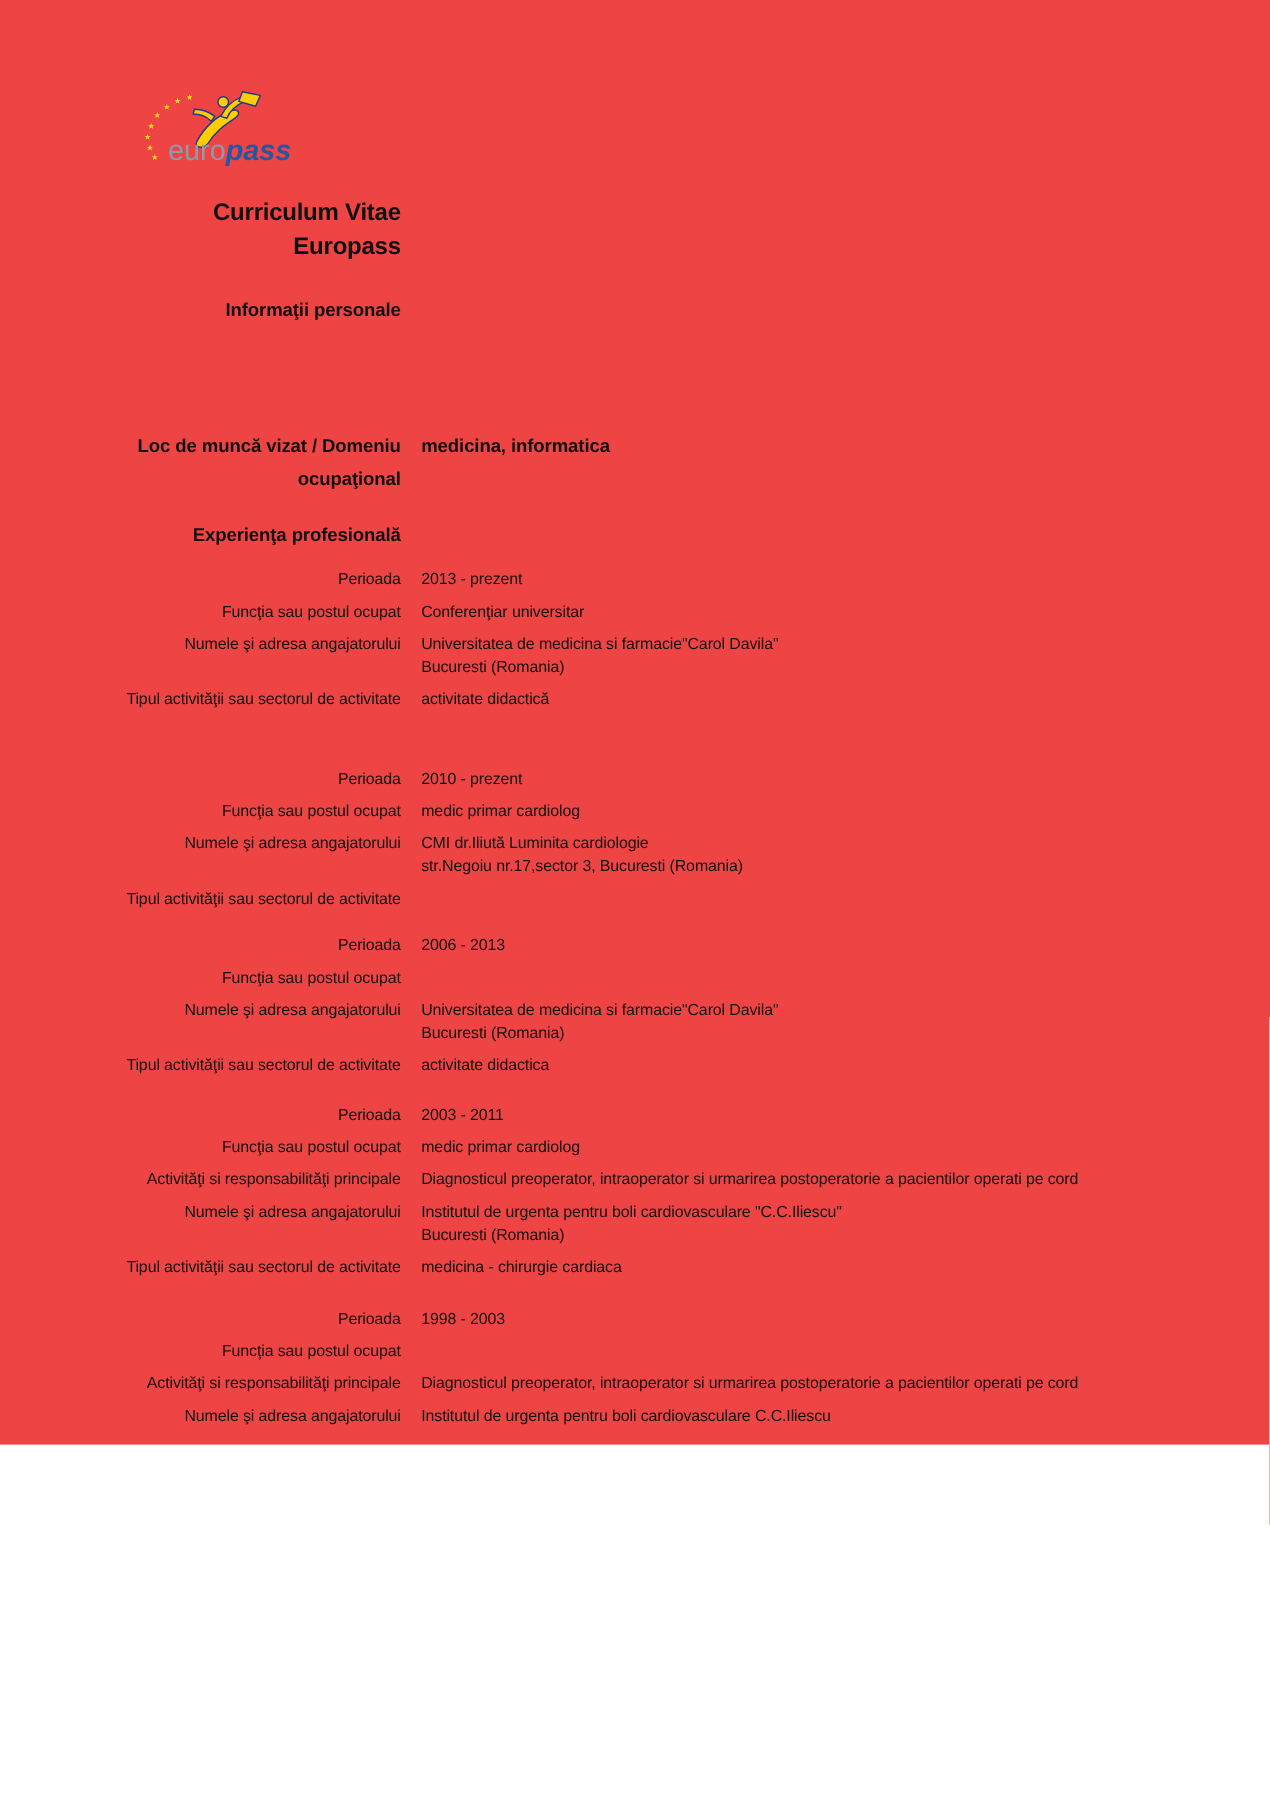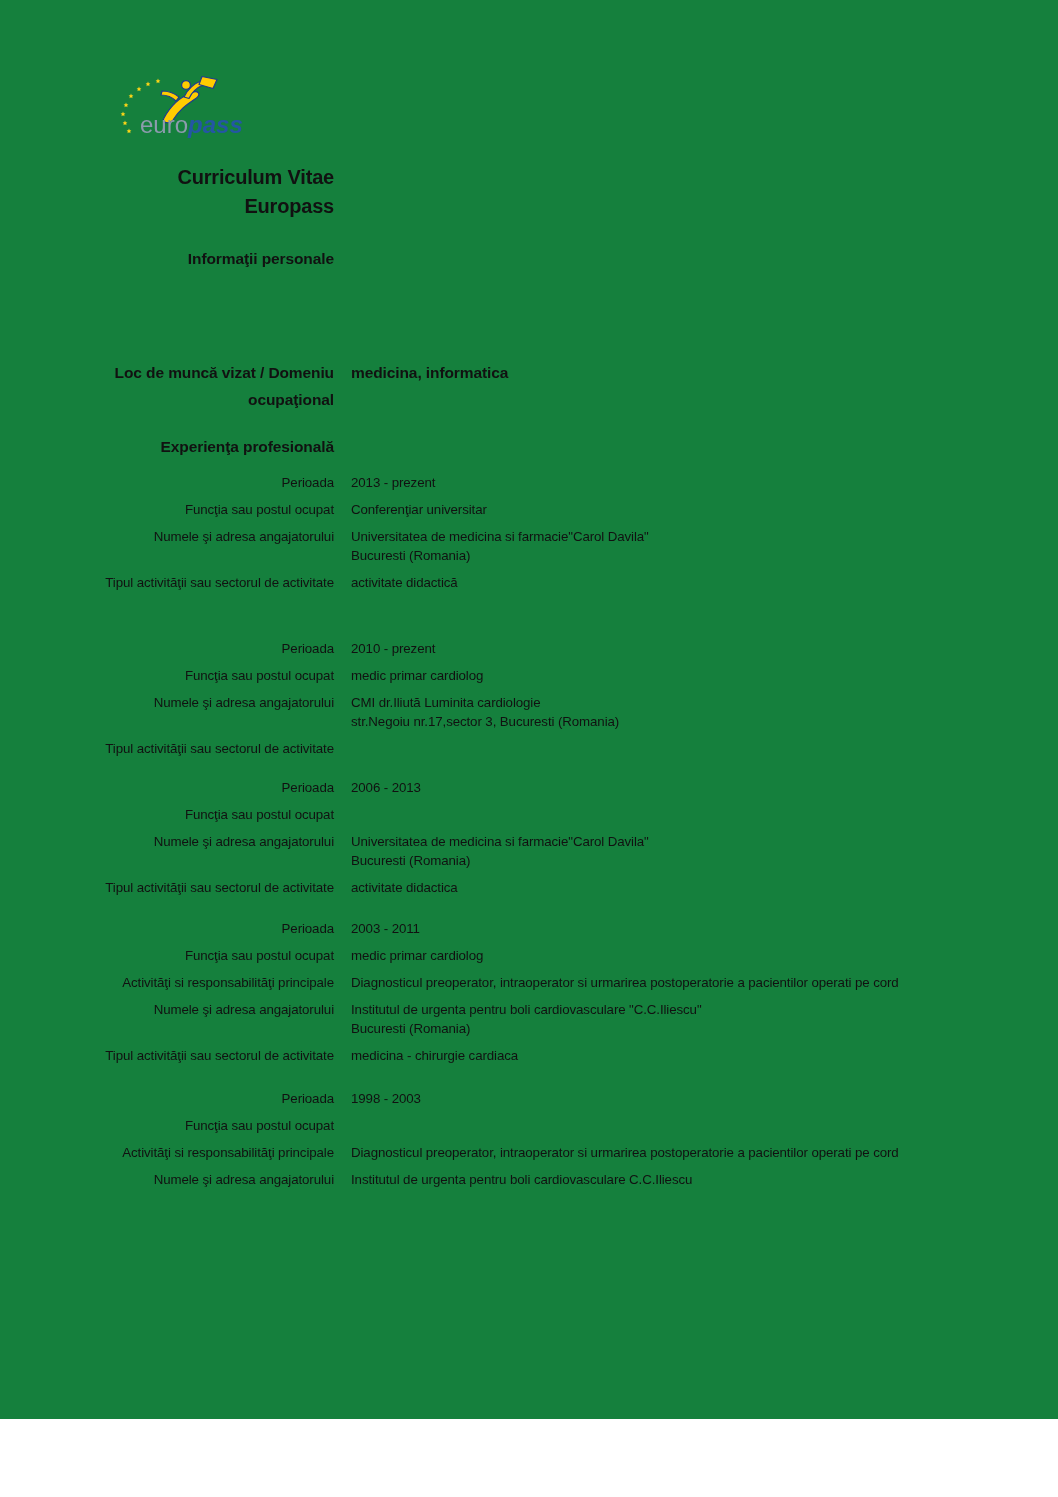--- a/index.html
+++ b/index.html
@@ -1,19 +1,19 @@
 <!DOCTYPE html>
 <html><head>
 <meta charset="utf-8">
 <style>
   html,body { margin:0; padding:0; background:#ffffff; }
   .page {
     position:relative;
-    width:1058px; height:1419px;
-    background:#15803d;
+    width:1058px; height:1204px;
+    background:#ef4444;
     font-family:"Liberation Sans","DejaVu Sans",sans-serif;
     color:#111111;
     overflow:hidden;
   }
   .logo { position:absolute; top:74px; left:112px; width:134px; height:68px; }
   .doc { position:absolute; top:163px; left:16px; width:100%; }
   .frow { display:grid; grid-template-columns:318px 1fr; column-gap:17px; }
   .lbl { text-align:right; font-size:13.3px; line-height:19px; letter-spacing:-0.1px; }
   .val { text-align:left;  font-size:13.3px; line-height:19px; letter-spacing:-0.1px; white-space:pre-line; }
   .title .lbl { font-size:20px; font-weight:bold; line-height:29px; letter-spacing:-0.2px; }

